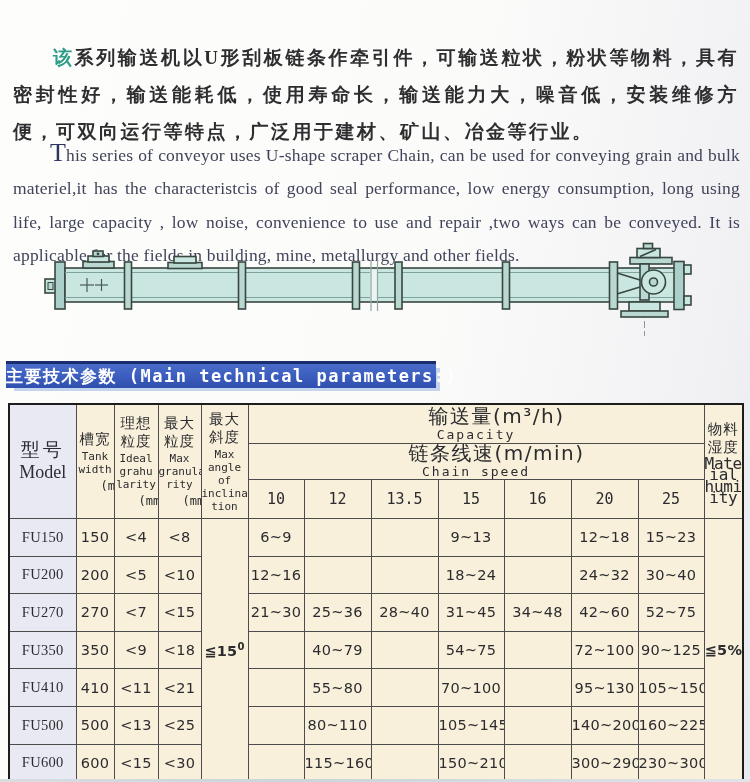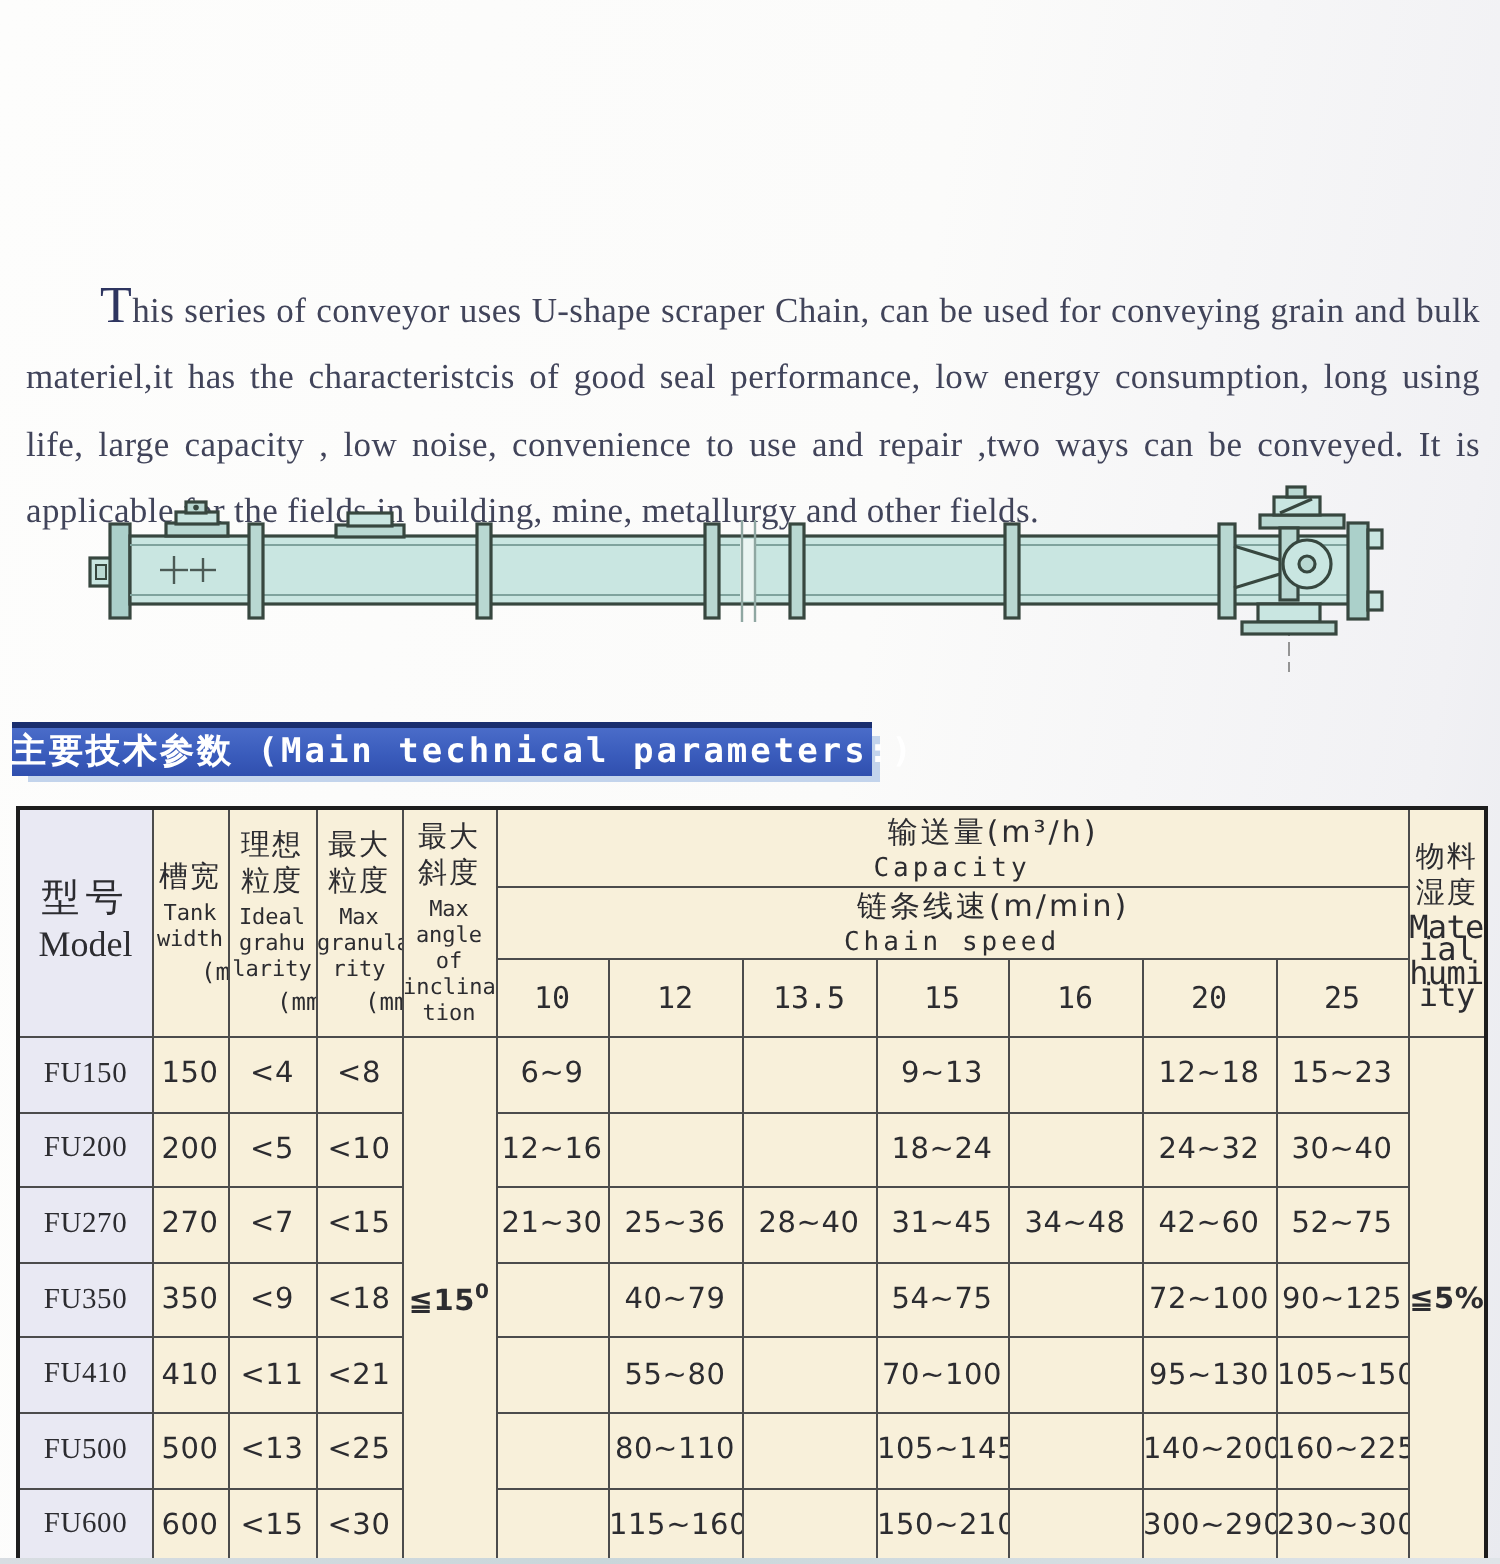--- a/index.html
+++ b/index.html
@@ -50,37 +50,38 @@
   .params-table tr.last td{border-bottom:3px solid #1d1d1d;}
   .cream{background:#f8f0da;}
   .lav{background:#e9e9f3;}
   .zh{font:500 14.5px/18px "DejaVu Sans",sans-serif;letter-spacing:1px;}
   .ml{white-space:pre-line;}
   .en{font:11px/13px "DejaVu Sans Mono",monospace;margin-top:2px;font-weight:normal;letter-spacing:0;}
   .en.tiny{font-size:16px;line-height:11.5px;letter-spacing:-.3px;}
   .unit{font:12px/15px "DejaVu Sans Mono",monospace;margin-top:3px;font-weight:normal;padding-left:24px;}
   .big{font-size:19px;letter-spacing:3px;}
   .serif-en{font:18px/24px "Liberation Serif",serif;font-weight:normal;margin-top:2px;}
-  th.band .zh{font-size:15px;letter-spacing:1.5px;padding-left:41px;}
+  th.band .zh{font-size:20px;letter-spacing:1.5px;padding-left:41px;}
   th.band .en{font-size:13px;line-height:15px;letter-spacing:2px;}
   th.speed{font:15px "DejaVu Sans Mono",monospace;font-weight:normal;height:38px;}
   .params-table thead tr:nth-child(1) th.band{height:38px;}
   .params-table thead tr:nth-child(2) th.band{height:35px;}
   .params-table tbody td{height:36.6px;font-size:14.5px;letter-spacing:.3px;}
   td.model{font:16px "Liberation Serif",serif;letter-spacing:.5px;}
   td.angle{font-size:16px;font-weight:600;}
   td.angle sup{font-size:10px;}
   td.hum{font-size:12.5px;font-weight:600;letter-spacing:0;}
   .scan-line{position:absolute;left:0;top:779px;width:750px;height:3px;background:linear-gradient(90deg,#d8dde2,#c9d6da 40%,#dfe4e8);}
 </style>
 </head>
 <body>
 
 <div id="page">
 
+  <p class="para-zh"><span class="lead">该</span><span>系列输送机以U形刮板链条作牵引件，可输送粒状，粉状等物料，具有密封性好，输送能耗低，使用寿命长，输送能力大，噪音低，安装维修方便，可双向运行等特点，广泛用于建材、矿山、冶金等行业。</span></p>
 
   <p class="para-en"><span class="dropcap">T</span><span>his series of conveyor uses U-shape scraper Chain, can be used for conveying grain and bulk materiel,it has the characteristcis of good seal  performance, low energy consumption, long using life, large capacity , low noise, convenience to use and repair ,two ways can be conveyed.  It is applicable for the fields in building, mine, metallurgy and other fields.</span></p>
 
   <svg class="drawing" width="750" height="128" viewBox="0 0 750 128">
     <g stroke="#37473f" stroke-width="1.6" fill="#c9e6e1">
       <line x1="644.5" y1="18" x2="644.5" y2="103" stroke="#8a8a8a" stroke-width="0.9" stroke-dasharray="7 3"></line>
       <rect x="45" y="46" width="11" height="14"></rect>
       <rect x="48" y="49.5" width="5" height="7" fill="#b9d8d2" stroke-width="1"></rect>
       <rect x="55" y="29" width="10" height="47" fill="#abd0ca"></rect>
       <rect x="65" y="35" width="611" height="34"></rect>

